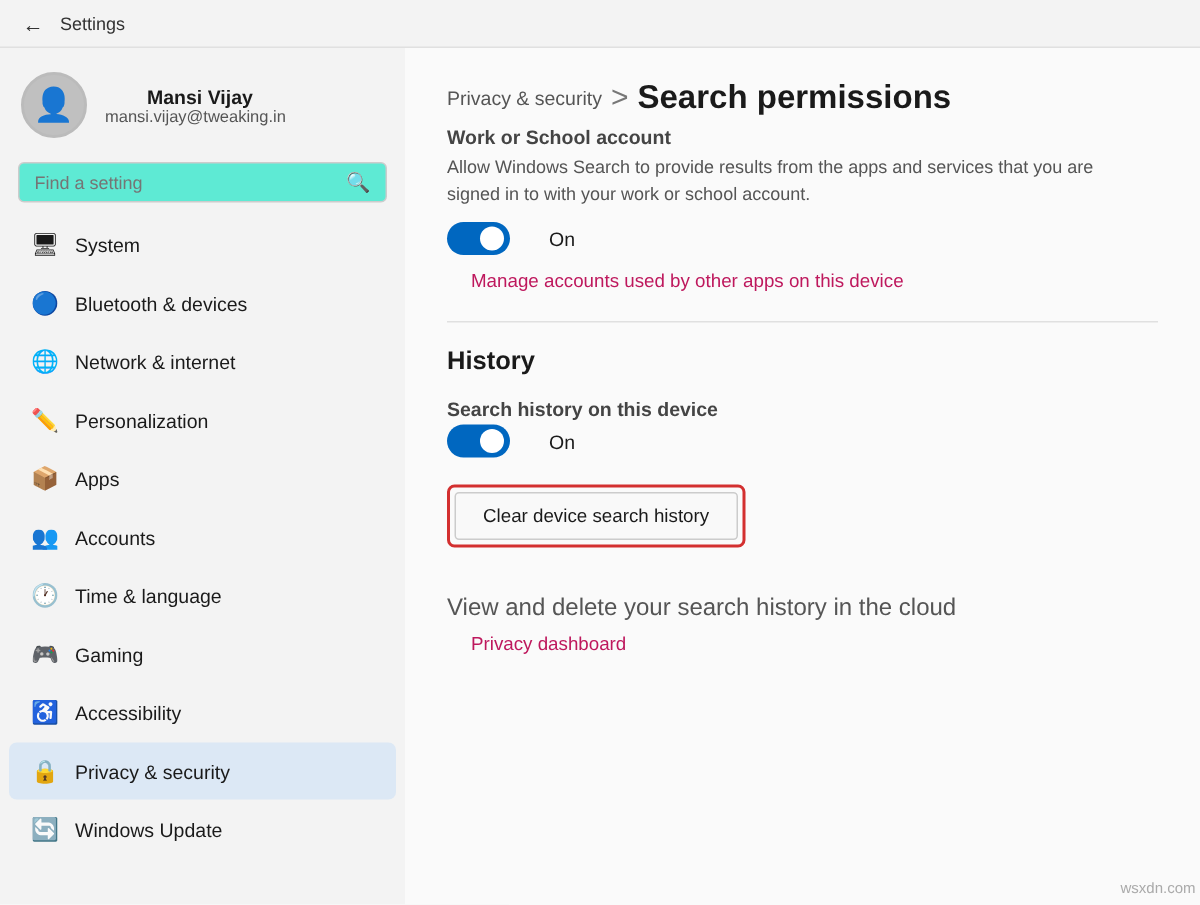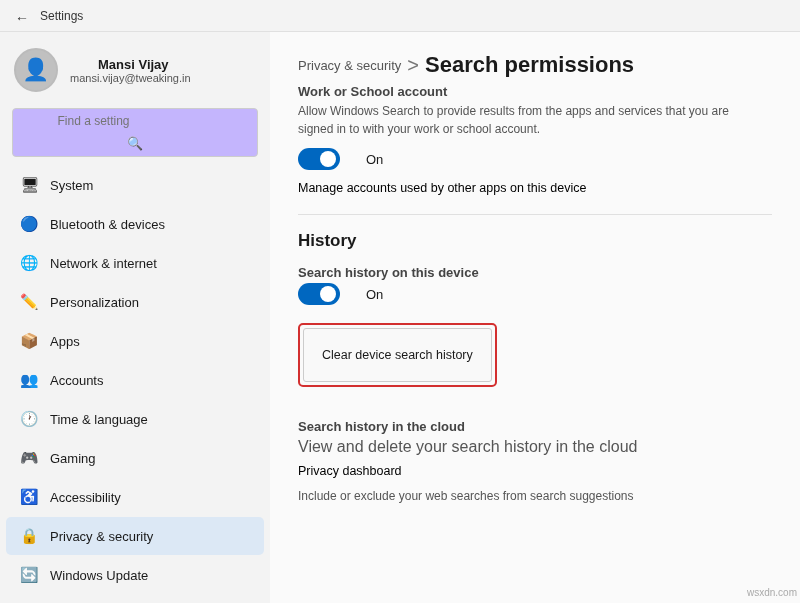--- a/index.html
+++ b/index.html
@@ -89,26 +89,25 @@
     .user-email {
       font-size: 11px;
       color: #555;
     }
 
     
     .search-box {
       margin: 4px 12px 8px 12px;
       display: flex;
       align-items: center;
-      background: #c4b5fd;
+      background: #5eead4;
       border: 1px solid #ccc;
       border-radius: 4px;
       padding: 5px 10px;
       gap: 8px;
-      flex-direction: column;
     }
     .search-box input {
       border: none;
       outline: none;
       font-size: 12px;
       flex: 1;
       background: transparent;
       color: #333;
     }
     .search-icon-wrapper {
@@ -213,24 +212,25 @@
       right: 4px;
       transition: right 0.2s;
     }
     .toggle-label {
       font-size: 13px;
       color: #1a1a1a;
     }
 
     
     .link {
-      color: #000000;
+      color: #be185d;
       font-size: 12.5px;
       cursor: pointer;
       text-decoration: none;
+      margin-left: 16px;
     }
 
     .divider {
       border: none;
       border-top: 1px solid #e0e0e0;
       margin: 16px 0;
     }
 
     .history-title {
       font-size: 17px;
@@ -244,21 +244,21 @@
       display: inline-block;
       border: 2px solid #d32f2f;
       border-radius: 5px;
       padding: 3px;
       margin: 10px 0 14px 0;
     }
     .clear-btn {
       background: #f9f9f9;
       border: 1px solid #ccc;
       border-radius: 3px;
-      padding: 19px 18px;
+      padding: 8px 18px;
       font-size: 12.5px;
       cursor: pointer;
       color: #1a1a1a;
     }
 
     .cloud-section-title {
       font-size: 13px;
       font-weight: 600;
       color: #444;
       margin-bottom: 4px;
@@ -389,22 +389,20 @@
         <div class="toggle"></div>
         <span class="toggle-label">On</span>
       </div>
 
       <div class="clear-btn-wrapper">
         <button class="clear-btn">Clear device search history</button>
       </div>
     </div>
 
     <div class="section">
-      <div class="cloud-section-title">Search history in the cloud</div>
       <div class="cloud-section-desc">View and delete your search history in the cloud</div>
       <a class="link">Privacy dashboard</a>
-      <div class="cloud-section-desc2">Include or exclude your web searches from search suggestions</div>
     </div>
 
   </div>
 </div>
 
 <div class="watermark">wsxdn.com</div>
 
 </body></html>

